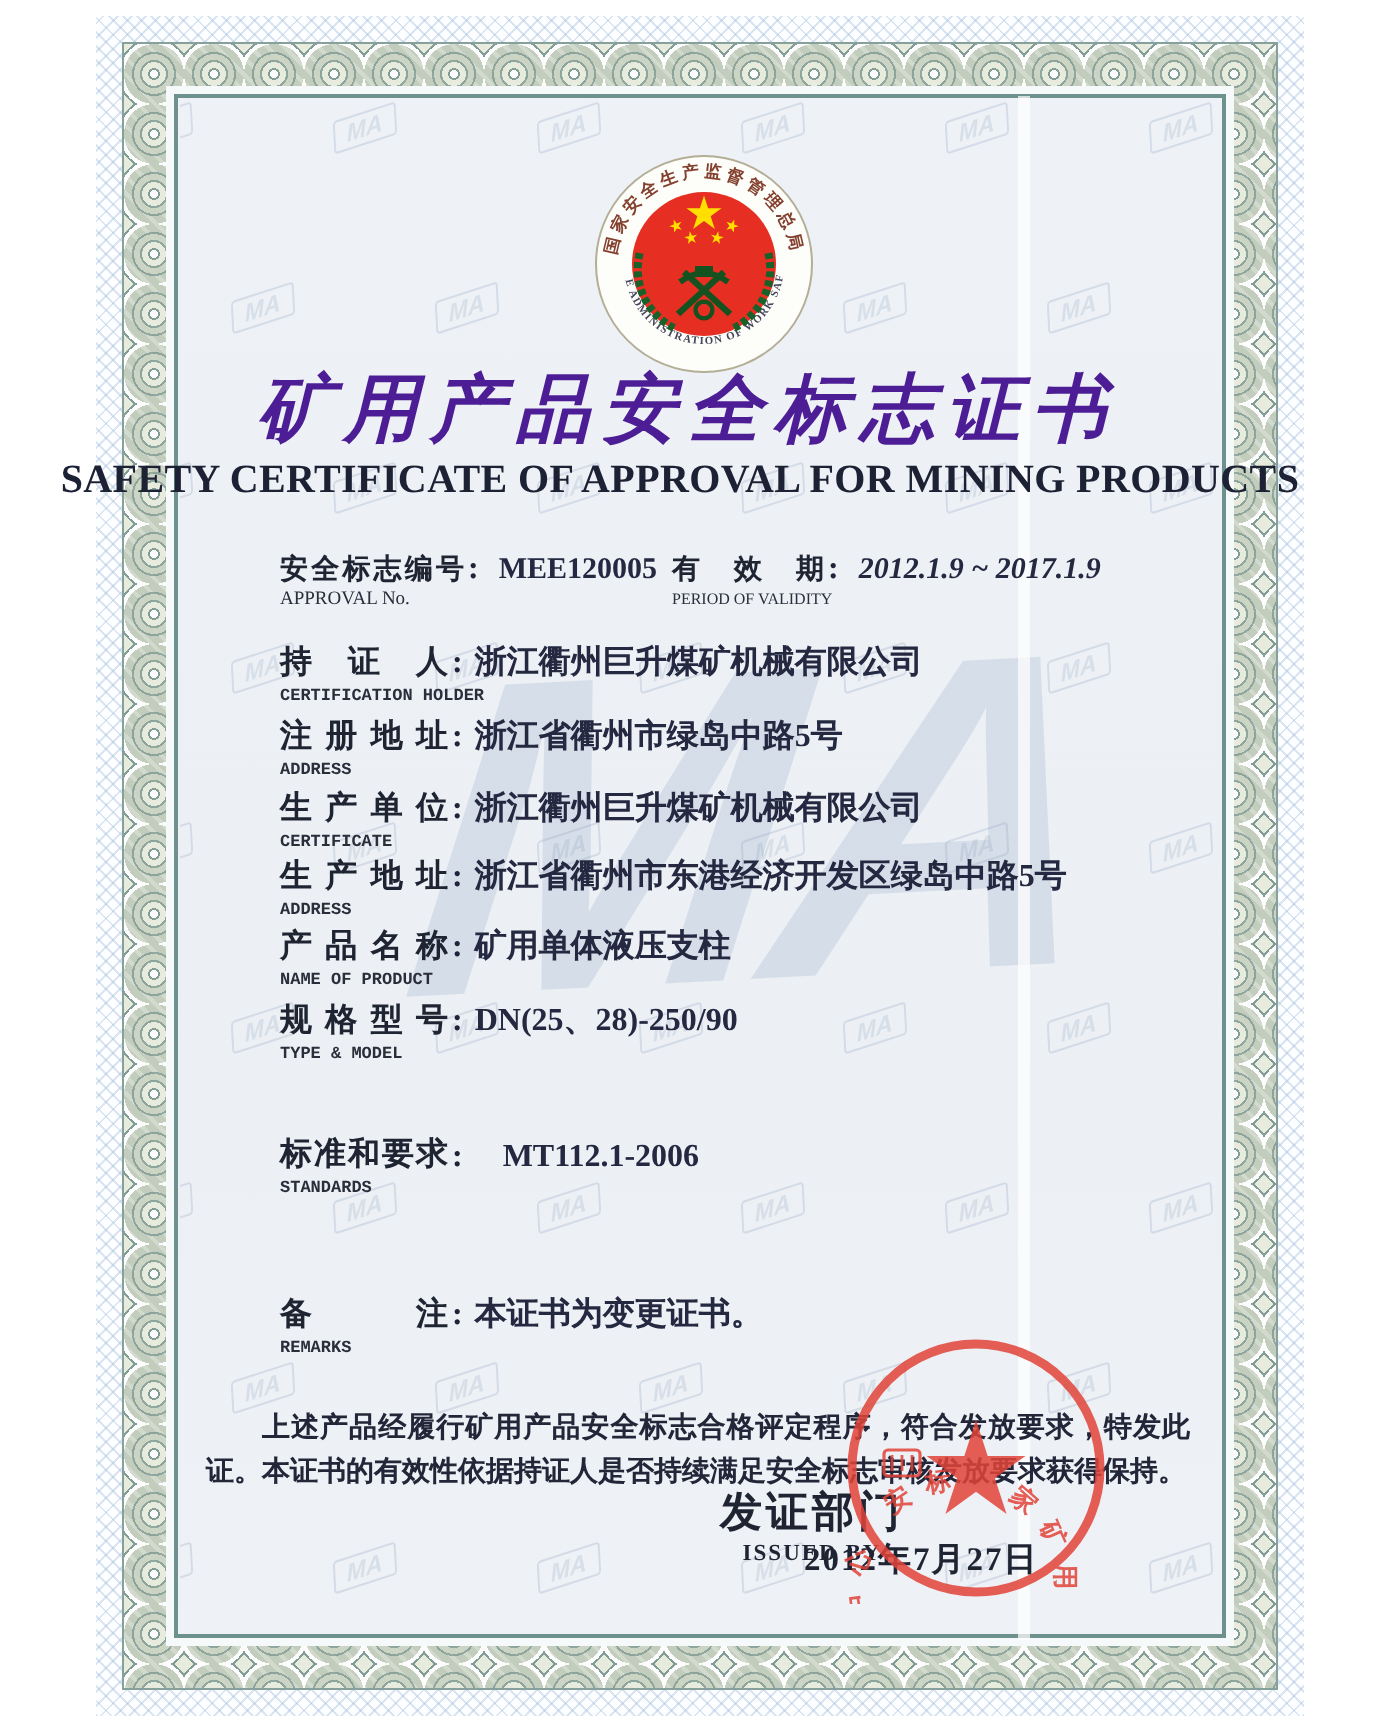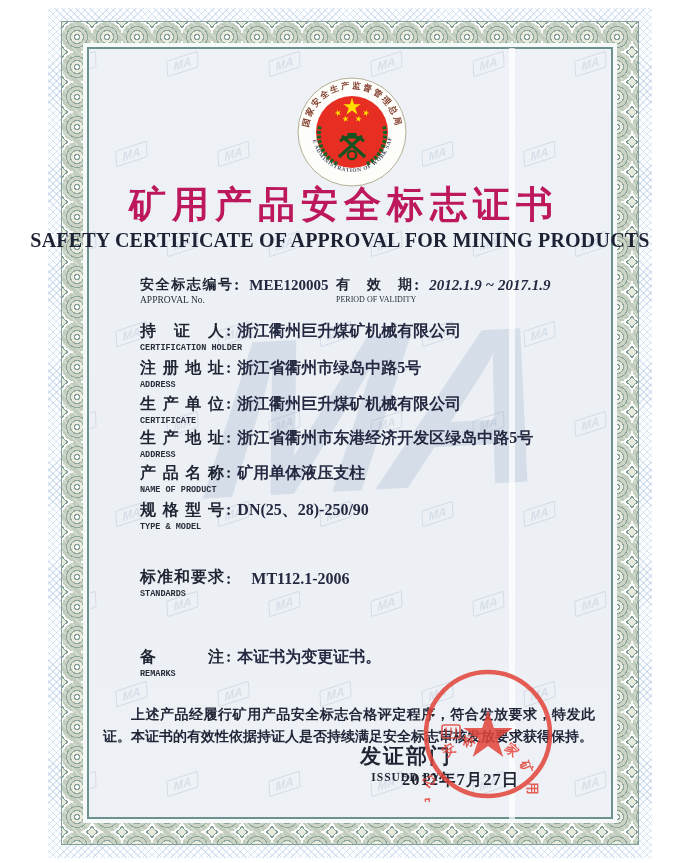--- a/index.html
+++ b/index.html
@@ -24,21 +24,21 @@
   .wm{position:absolute;font-family:"Liberation Sans","DejaVu Sans",sans-serif;font-weight:bold;font-style:italic;
     font-size:12px;color:rgba(138,158,188,.22);border:1px solid rgba(138,158,188,.26);padding:0 6px;
     transform:rotate(-18deg) skewX(-15deg);border-radius:2px;}
   .big-ma{position:absolute;left:120px;top:250px;font-family:"Liberation Sans","DejaVu Sans",sans-serif;
     font-weight:bold;font-style:italic;font-size:225px;letter-spacing:-8px;color:rgba(160,178,202,.30);
     transform:skewX(-10deg) rotate(-3deg);line-height:1;}
   .fold{position:absolute;left:509px;top:48px;width:6px;height:772px;background:rgba(255,255,255,.7);}
   
   .emblem{position:absolute;left:297px;top:77px;width:110px;height:110px;}
   .title-zh{position:absolute;left:0;top:180px;width:688px;text-align:center;font-size:37px;font-weight:bold;
-    letter-spacing:6px;color:#be185d;}
+    letter-spacing:6px;color:#4c1d95;font-style:italic;}
   .title-en{position:absolute;left:0;top:229px;width:680px;text-align:center;font-size:20px;font-weight:bold;
     letter-spacing:.2px;color:#1c2134;}
   
   .zh{display:inline-block;width:84px;text-align:justify;text-align-last:justify;font-weight:bold;font-size:16px;
     vertical-align:bottom;color:#1f2433;}
   .colon{font-weight:bold;font-size:16px;margin:0 6px 0 2px;}
   .val{font-size:16px;font-weight:600;color:#242840;}
   .en-sub{font-family:"Liberation Mono","DejaVu Sans Mono",monospace;font-size:8.5px;color:#2a2d3a;margin-top:1px;font-weight:bold;}
   .field{position:absolute;left:140px;}
   .apr{position:absolute;top:276px;}

